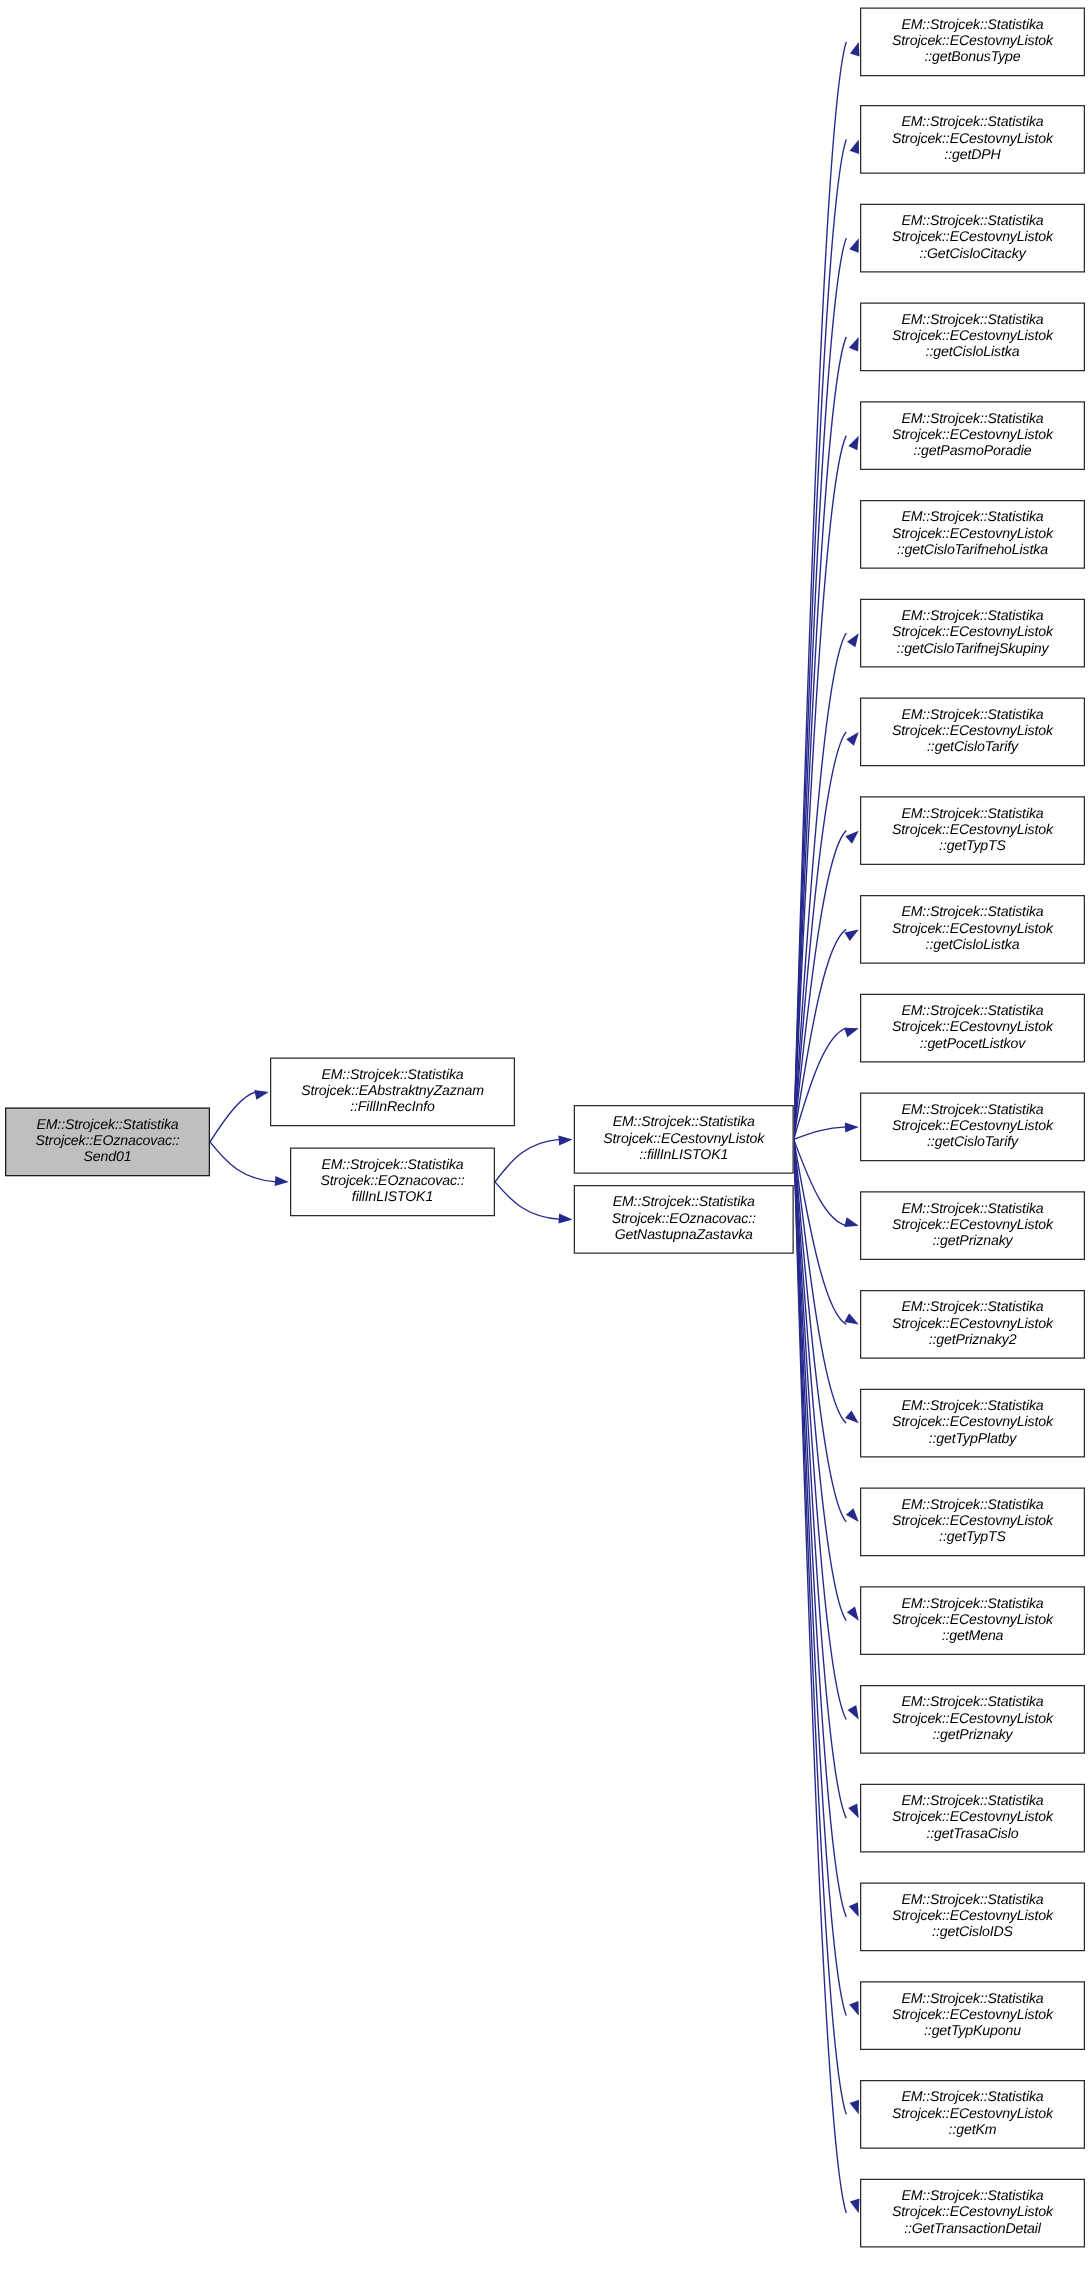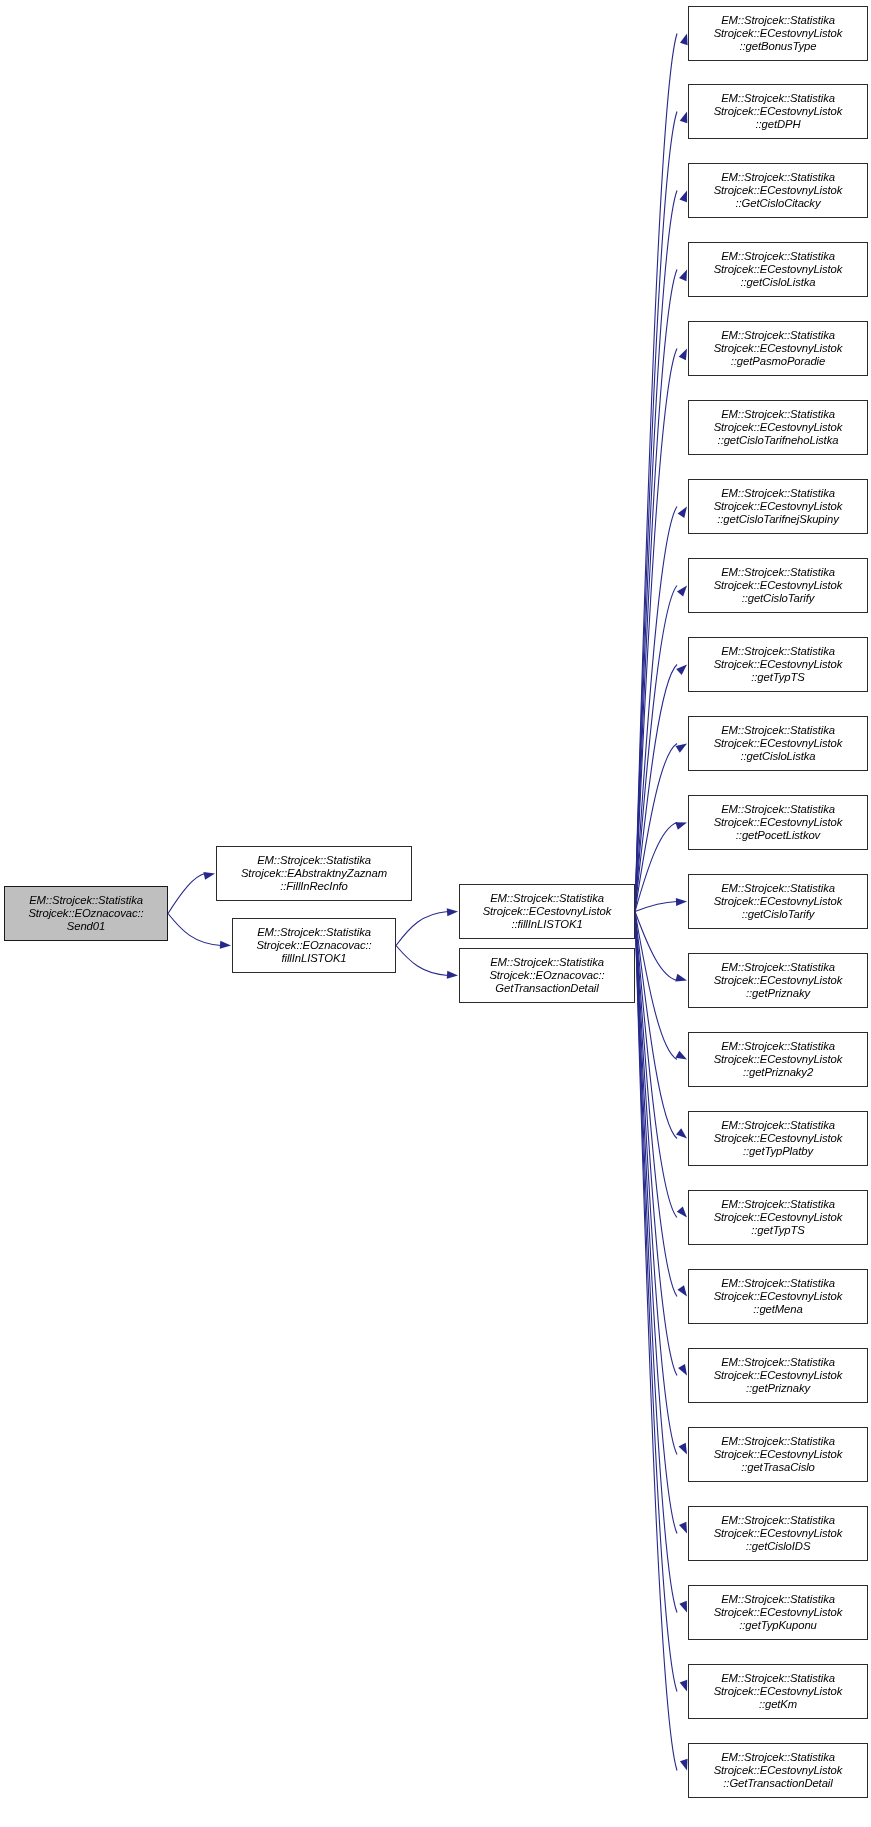--- a/index.html
+++ b/index.html
@@ -126,21 +126,21 @@
         <span class="ln">fillInLISTOK1</span>
       </div>
       <div class="node" style="left: 459px; top: 884px; width: 176px; height: 55px;">
         <span class="ln">EM::Strojcek::Statistika</span>
         <span class="ln">Strojcek::ECestovnyListok</span>
         <span class="ln">::fillInLISTOK1</span>
       </div>
       <div class="node" style="left: 459px; top: 948px; width: 176px; height: 55px;">
         <span class="ln">EM::Strojcek::Statistika</span>
         <span class="ln">Strojcek::EOznacovac::</span>
-        <span class="ln">GetTransactionDetail</span>
+        <span class="ln">GetNastupnaZastavka</span>
       </div>
       <div class="node" style="left: 688px; top: 6px; width: 180px; height: 55px;">
         <span class="ln">EM::Strojcek::Statistika</span>
         <span class="ln">Strojcek::ECestovnyListok</span>
         <span class="ln">::getBonusType</span>
       </div>
       <div class="node" style="left: 688px; top: 84px; width: 180px; height: 55px;">
         <span class="ln">EM::Strojcek::Statistika</span>
         <span class="ln">Strojcek::ECestovnyListok</span>
         <span class="ln">::getDPH</span>

